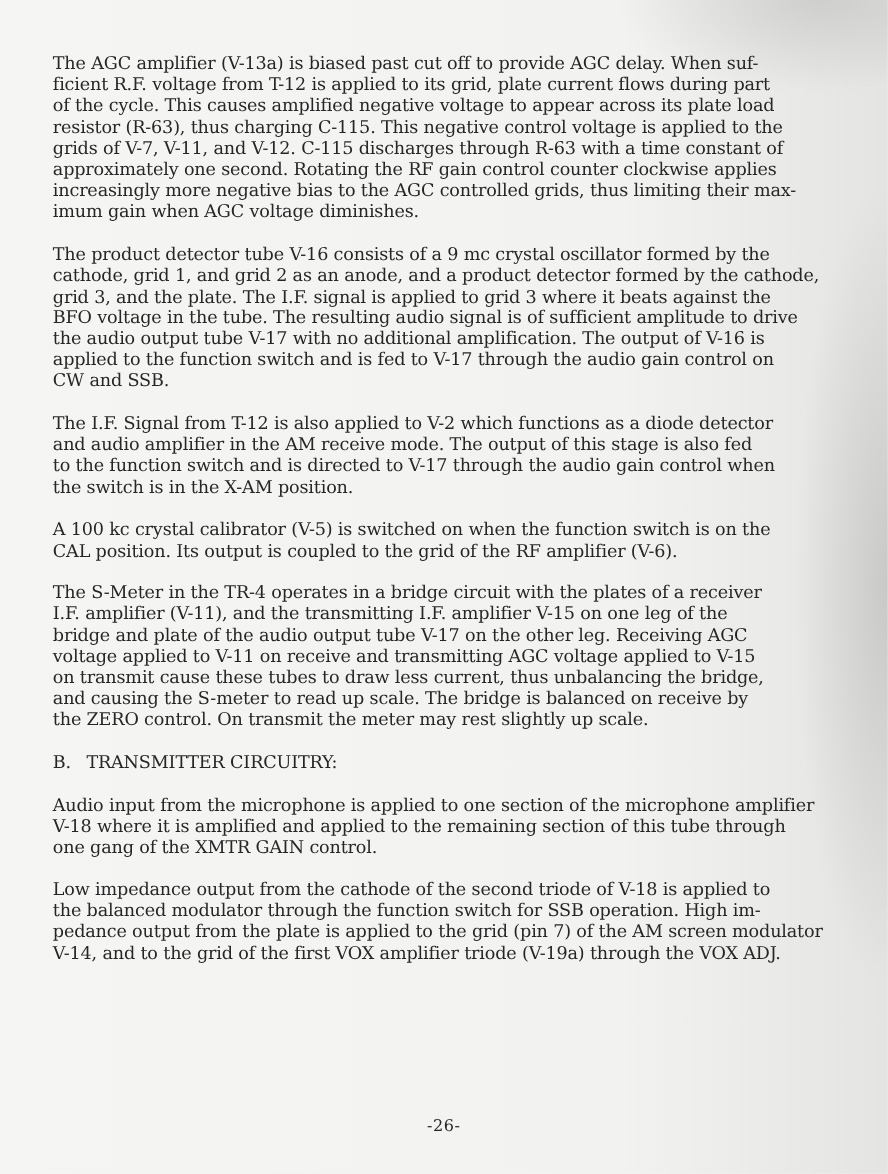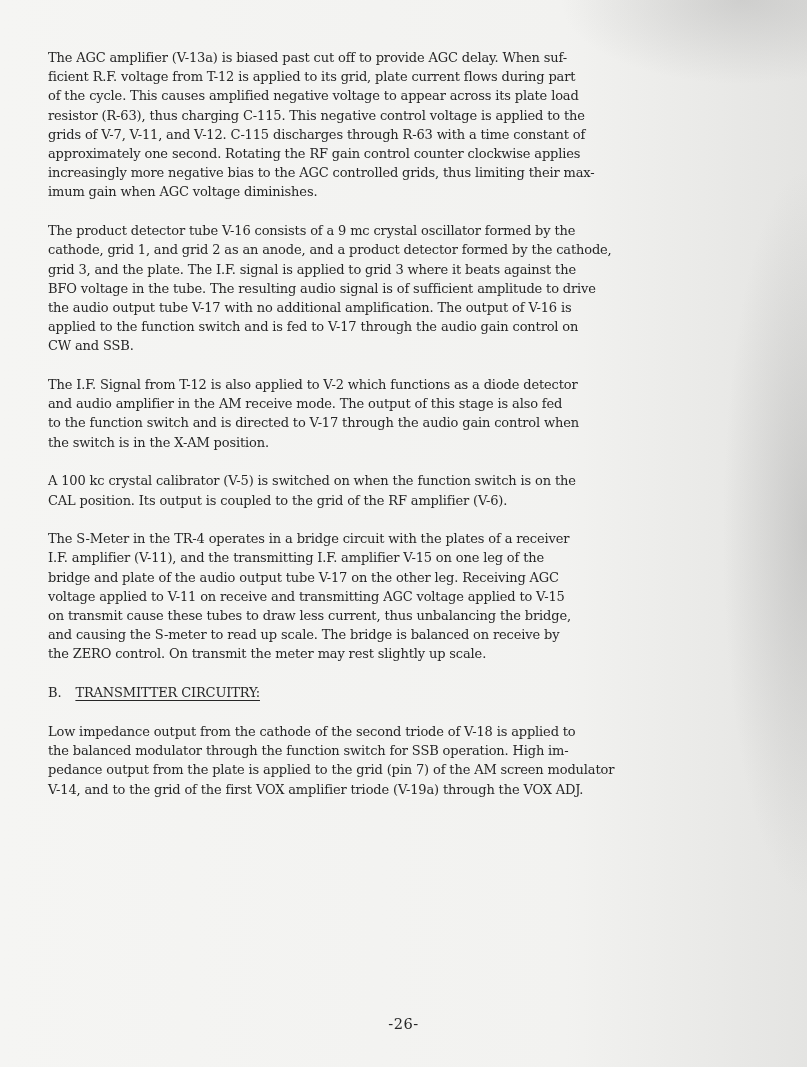--- a/index.html
+++ b/index.html
@@ -12,26 +12,26 @@
     }
     .page {
       position: absolute; inset: 0;
       background:
         radial-gradient(ellipse 120px 520px at 100% 50%, rgba(150,150,150,0.35), rgba(150,150,150,0) 70%),
         radial-gradient(ellipse 260px 120px at 92% 0%, rgba(160,160,160,0.35), rgba(160,160,160,0) 70%),
         linear-gradient(to right, #f5f5f3 0%, #f2f2f0 70%, #e4e4e2 100%);
     }
     .content {
       position: absolute; left: 48px; top: 48px; width: 710px;
-      font-size: 13px; line-height: 19.2px; letter-spacing: -0.15px;
+      font-size: 16px; line-height: 19.2px; letter-spacing: -0.15px;
     }
     .para { margin: 0 0 19.5px 0; white-space: pre-line; }
     .heading { margin: 0 0 19.5px 0; }
     .heading .num { margin-right: 14px; }
-    .heading .title { text-decoration: underline; text-underline-offset: 3px; }
+    .heading .title { text-underline-offset: 3px; }
     .page-number {
       position: absolute; top: 1015px; left: 0; width: 807px; text-align: center;
       font-size: 14.6px; letter-spacing: 0.5px;
     }
   </style>
 </head>
 <body>
 
 <div class="page">
   <div class="content">
@@ -61,20 +61,23 @@
 bridge and plate of the audio output tube V-17 on the other leg.  Receiving AGC
 voltage applied to V-11 on receive and transmitting AGC voltage applied to V-15
 on transmit cause these tubes to draw less current, thus unbalancing the bridge,
 and causing the S-meter to read up scale.  The bridge is balanced on receive by
 the ZERO control.  On transmit the meter may rest slightly up scale.</p>
 
     <div class="heading">
       <span class="num">B.</span><span class="title">TRANSMITTER CIRCUITRY:</span>
     </div>
 
+    <p class="para">Audio input from the microphone is applied to one section of the microphone amplifier
+V-18 where it is amplified and applied to the remaining section of this tube through
+one gang of the XMTR GAIN control.</p>
     <p class="para">Low impedance output from the cathode of the second triode of V-18 is applied to
 the balanced modulator through the function switch for SSB operation.  High im-
 pedance output from the plate is applied to the grid (pin 7) of the AM screen modulator
 V-14, and to the grid of the first VOX amplifier triode (V-19a) through the VOX ADJ.</p>
   </div>
 
   <div class="page-number">-26-</div>
 </div>
 
 </body></html>

